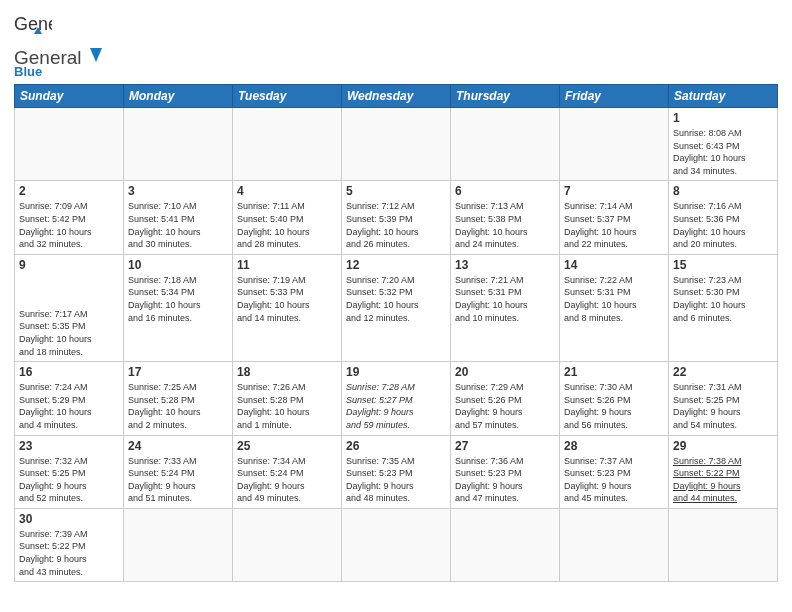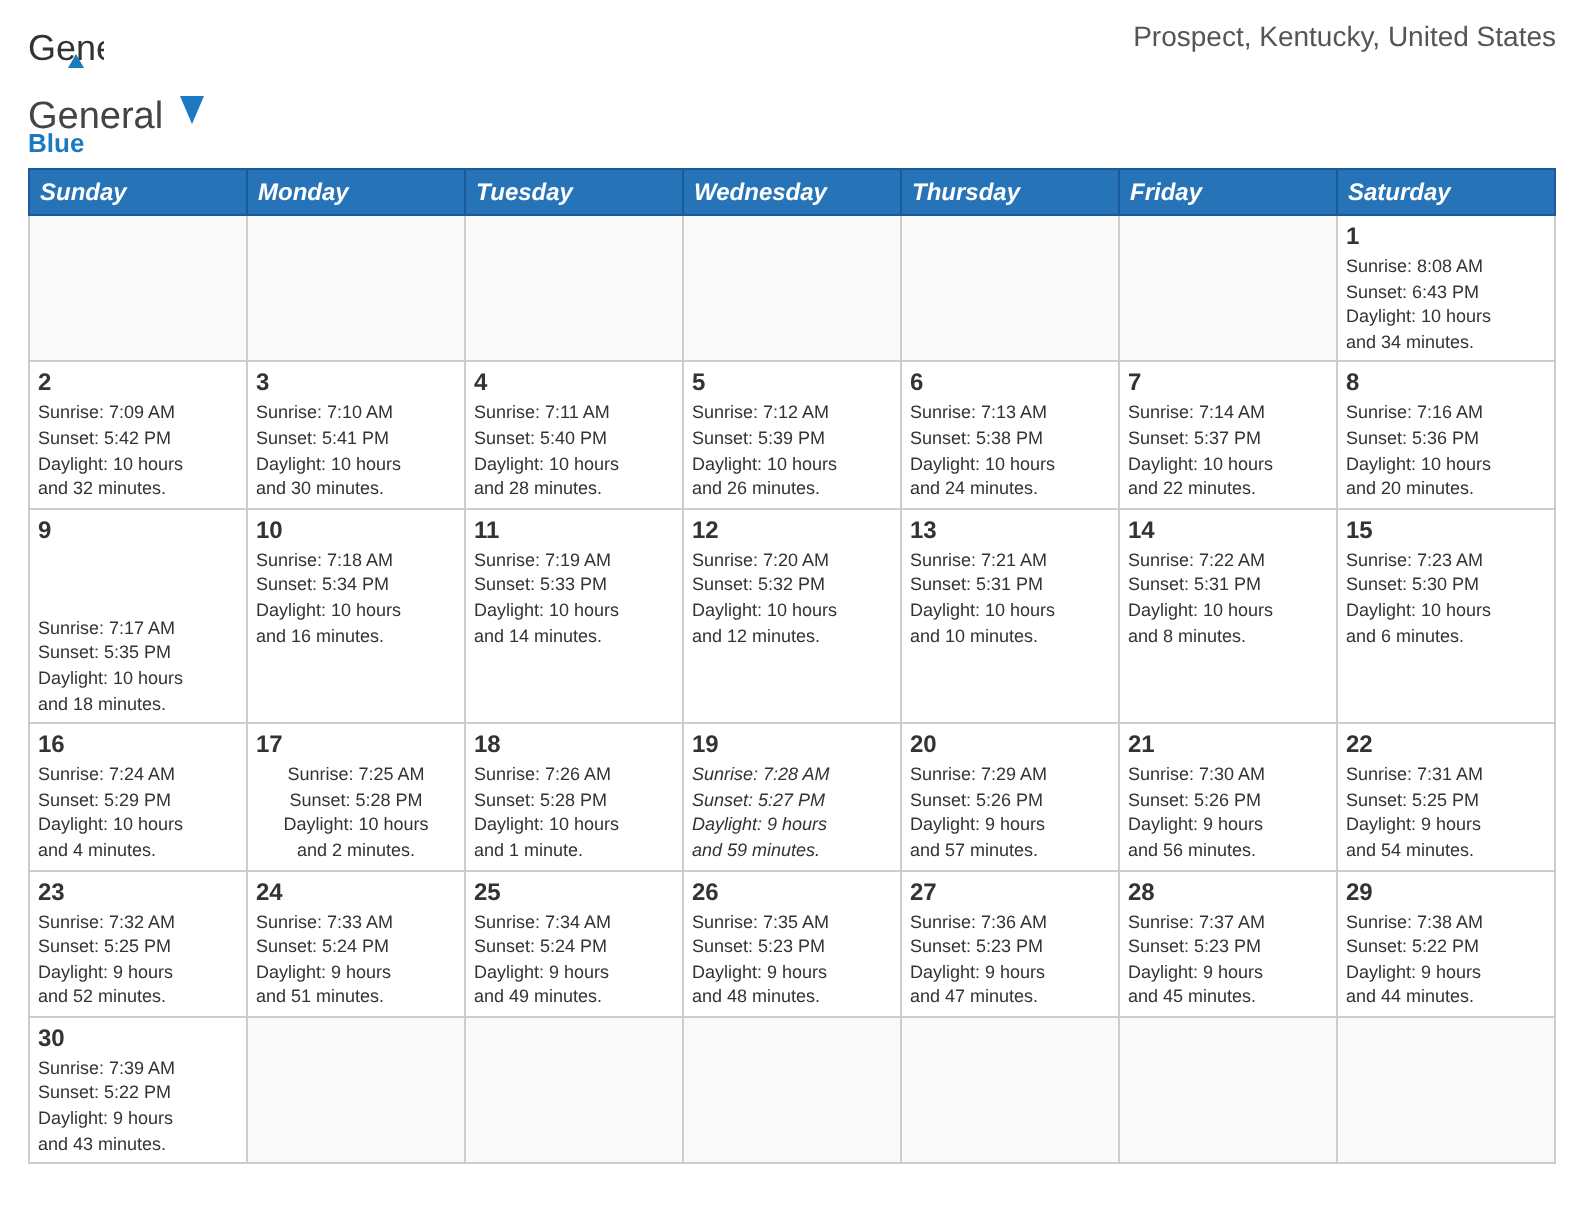--- a/index.html
+++ b/index.html
@@ -101,21 +101,20 @@
       </div>
       <div style="display:flex;align-items:center;gap:0;">
         <svg width="90" height="36" viewBox="0 0 90 36">
           <text x="0" y="22" font-size="19" font-family="Arial" fill="#444">General</text>
           <polygon points="76,6 88,6 82,20" fill="#1a7abf"></polygon>
           <text x="0" y="34" font-size="13" font-family="Arial" fill="#1a7abf" font-weight="bold">Blue</text>
         </svg>
       </div>
     </div>
     <div class="title-section">
-      <div class="location">Prospect, Kentucky, United States</div>
     </div>
   </div>
 
   <table class="calendar">
     <thead>
       <tr>
         <th>Sunday</th>
         <th>Monday</th>
         <th>Tuesday</th>
         <th>Wednesday</th>
@@ -245,21 +244,21 @@
         <tr>
           <td>
             <span class="day-num">16</span>
             <div class="day-info" style="white-space: pre-line;">Sunrise: 7:24 AM
 Sunset: 5:29 PM
 Daylight: 10 hours
 and 4 minutes.</div>
           </td>
           <td>
             <span class="day-num">17</span>
-            <div class="day-info" style="white-space: pre-line; text-align: center;">Sunrise: 7:25 AM
+            <div class="day-info" style="white-space: pre-line;">Sunrise: 7:25 AM
 Sunset: 5:28 PM
 Daylight: 10 hours
 and 2 minutes.</div>
           </td>
           <td>
             <span class="day-num">18</span>
             <div class="day-info" style="white-space: pre-line;">Sunrise: 7:26 AM
 Sunset: 5:28 PM
 Daylight: 10 hours
 and 1 minute.</div>
@@ -331,21 +330,21 @@
           </td>
           <td>
             <span class="day-num">28</span>
             <div class="day-info" style="white-space: pre-line;">Sunrise: 7:37 AM
 Sunset: 5:23 PM
 Daylight: 9 hours
 and 45 minutes.</div>
           </td>
           <td>
             <span class="day-num">29</span>
-            <div class="day-info" style="white-space: pre-line;">Sunrise: 7:38 AM
+            <div class="day-info" style="white-space: pre-line; text-decoration: underline;">Sunrise: 7:38 AM
 Sunset: 5:22 PM
 Daylight: 9 hours
 and 44 minutes.</div>
           </td>
         </tr>
         <tr class="last-row">
           <td>
             <span class="day-num">30</span>
             <div class="day-info" style="white-space: pre-line;">Sunrise: 7:39 AM
 Sunset: 5:22 PM

